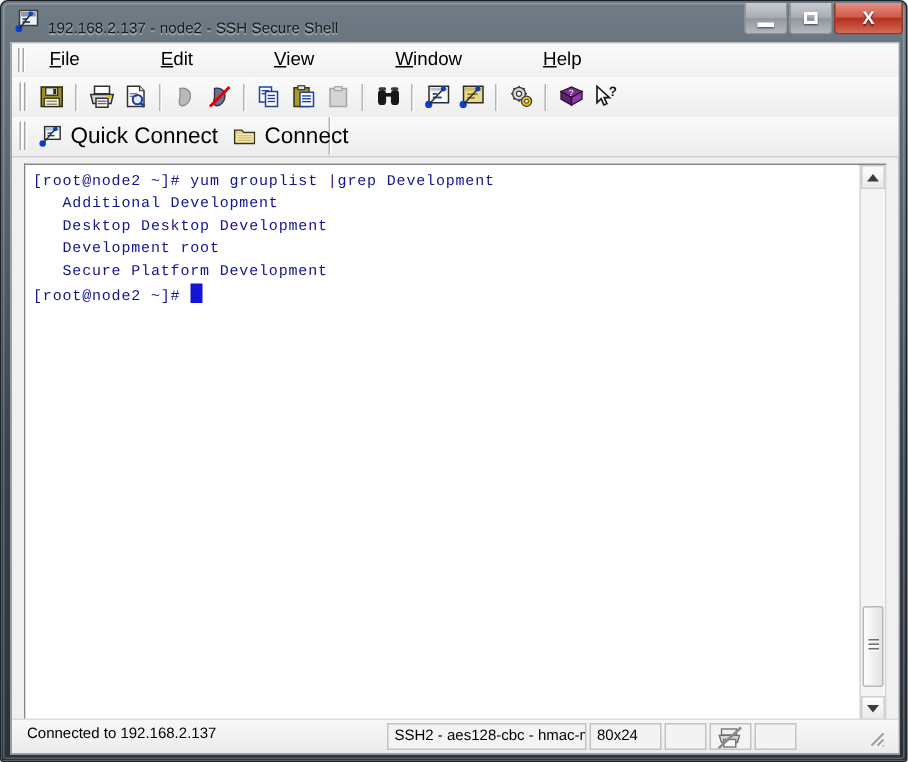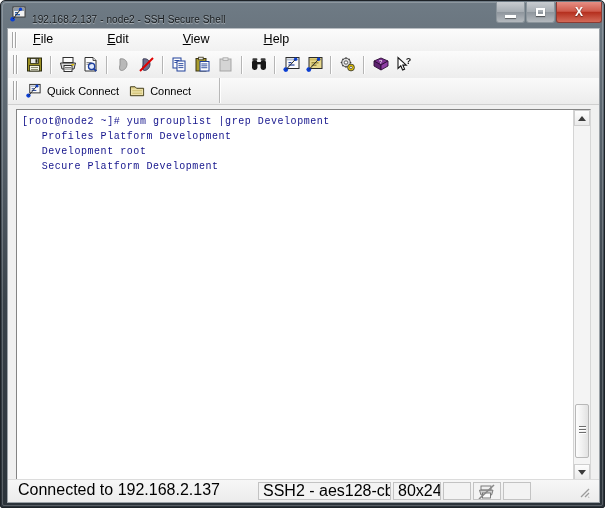--- a/index.html
+++ b/index.html
@@ -228,21 +228,21 @@
     left: 14px; top: 0;
     height: 25px;
     display: flex;
     align-items: center;
   }
   .qc-btn {
     display: flex;
     align-items: center;
     gap: 5px;
     padding: 2px 6px 2px 4px;
-    font-size: 11px;
+    font-size: 15px;
     color: #000;
     cursor: default;
     white-space: nowrap;
   }
 
   
   .term-wrap {
     position: absolute;
     left: 8px; top: 80px;
     width: 575px;
@@ -347,21 +347,21 @@
     background: linear-gradient(to bottom, #f7f7f7 0%, #ececec 100%);
     border-top: 1px solid #dcdcdc;
   }
   .sb-panel {
     position: absolute;
     top: 2px;
     height: 18px;
     box-sizing: border-box;
     border: 1px solid #c3c3c3;
     background: #f3f3f3;
-    font-size: 16px;
+    font-size: 10px;
     color: #000;
     line-height: 16px;
     padding-left: 4px;
     white-space: nowrap;
     overflow: hidden;
   }
   .sb-panel.plain {
     border: none;
     background: transparent;
   }
@@ -403,20 +403,21 @@
 
     <div class="menubar">
       <span class="grip">
           <i></i>
           <i></i>
         </span>
       <div class="menu-items">
         <span class="menu-item"><u>F</u><span>ile</span></span>
         <span class="menu-item"><u>E</u><span>dit</span></span>
         <span class="menu-item"><u>V</u><span>iew</span></span>
+        <span class="menu-item"><u>W</u><span>indow</span></span>
         <span class="menu-item"><u>H</u><span>elp</span></span>
       </div>
     </div>
 
     <div class="toolbar1">
       <span class="tb-grip">
           <i></i>
           <i></i>
         </span>
       <div class="tb-items">
@@ -600,23 +601,25 @@
             </svg>
             <span>Connect</span>
           </div>
         </div>
       </div>
     </div>
 
     <div class="term-wrap">
       <div class="term-screen">
         <div class="term-line">[root@node2 ~]# yum grouplist |grep Development</div>
-        <div class="term-line">   Profiles Platform Development</div>
+        <div class="term-line">   Additional Development</div>
+        <div class="term-line">   Desktop Desktop Development</div>
         <div class="term-line">   Development root</div>
         <div class="term-line">   Secure Platform Development</div>
+        <div class="term-line"><span>[root@node2 ~]# </span><span class="cursor"></span></div>
       </div>
 
       <div class="vscroll">
         <div class="sb-btn sb-up">
           <span class="sb-arrow up"></span>
         </div>
         <div class="sb-thumb">
           <span class="sb-grip">
               <i></i>
               <i></i>

